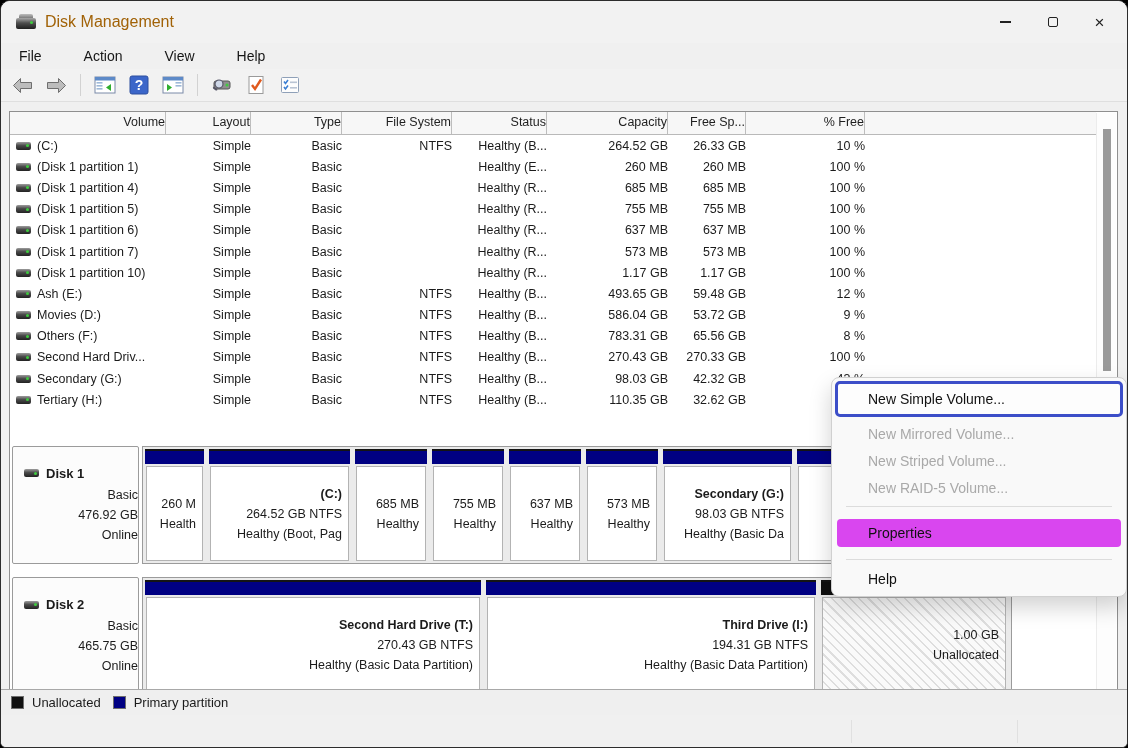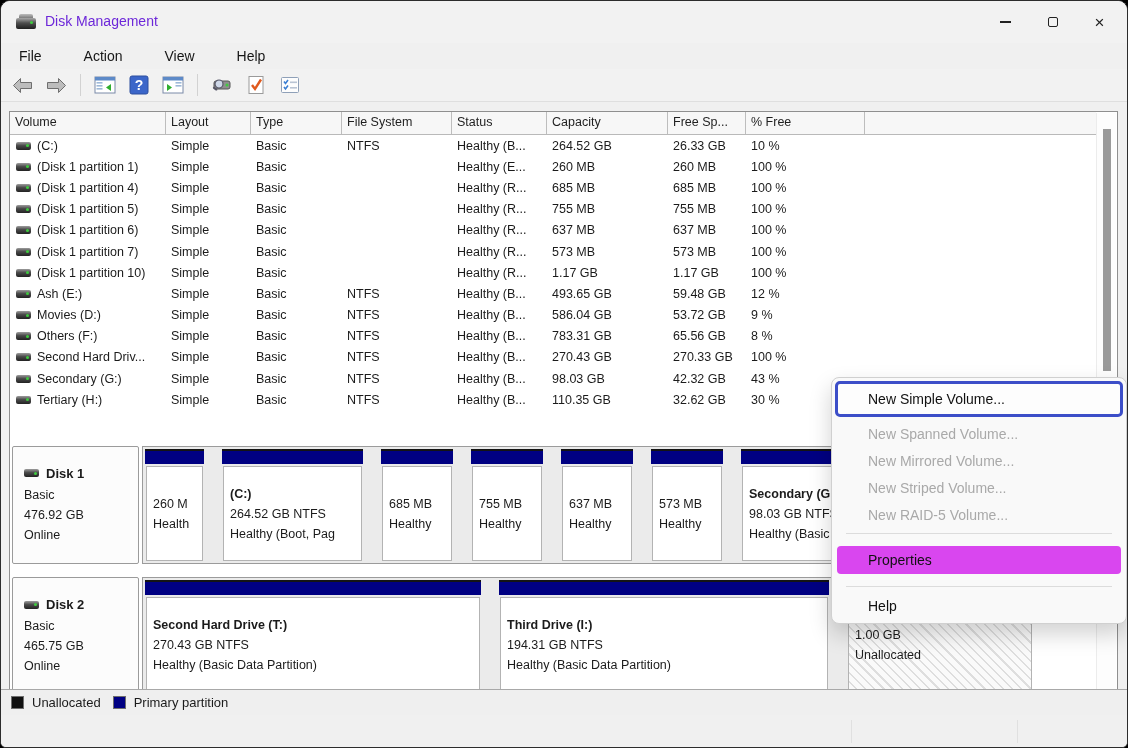--- a/index.html
+++ b/index.html
@@ -11,40 +11,40 @@
     border:1px solid #2c2c2c; }
 
   
   .titlebar { position:absolute; left:0; top:0; width:100%; height:42px; background:#f2f2f2; }
   .app-icon { position:absolute; left:15px; top:13px; width:20px; height:16px; }
   .app-icon .slab { position:absolute; left:0; top:4px; width:20px; height:11px; border-radius:2px;
     background:linear-gradient(180deg,#a9a9a9 0%,#4e4e4e 45%,#1f1f1f 100%); }
   .app-icon .slab2 { position:absolute; left:3px; top:0; width:14px; height:6px; border-radius:2px;
     background:linear-gradient(180deg,#bdbdbd,#5c5c5c); }
   .app-icon .dot { position:absolute; right:3px; top:7px; width:3px; height:3px; border-radius:50%; background:#3ecb3e; }
-  .win-title { position:absolute; left:44px; top:12px; font-size:14px; color:#6d28d9; }
+  .win-title { position:absolute; left:44px; top:12px; font-size:16px; color:#a16207; }
   .winbtns { position:absolute; right:4px; top:0; height:42px; display:flex; }
   .winbtn { width:47px; height:42px; display:flex; align-items:center; justify-content:center; }
   .glyph-min { width:11px; height:1.4px; background:#222; display:block; }
   .glyph-max { width:10px; height:10px; border:1.4px solid #222; border-radius:2px; display:block; }
   .glyph-close { font-size:17px; color:#222; line-height:1; }
 
   
   .menubar { position:absolute; left:8px; top:42px; height:26px; display:flex; align-items:center; gap:22px; }
   .menu-item { font-size:14px; padding:2px 10px; color:#161616; }
 
   
   .toolbar { position:absolute; left:0; top:68px; width:100%; height:33px; background:#f2f2f2;
     border-bottom:1px solid #dfdfdf; display:flex; align-items:center; padding-left:8px; gap:8px; }
   .tbtn { width:26px; height:26px; display:flex; align-items:center; justify-content:center; }
   .tsep { width:1px; height:22px; background:#d2d2d2; margin:0 3px; }
 
   
   .pane { position:absolute; left:8px; top:110px; width:1109px; height:578px; background:#fff;
-    border:1px solid #8f8f8f; border-bottom:none; }
+    border:1px solid #8f8f8f; border-bottom:none;text-align:right; }
 
   .listheader { position:absolute; left:0; top:0; height:23px; width:1086px; display:flex;
     background:#f7f7f7; border-bottom:1px solid #b9b9b9; }
   .hcell { font-size:12.5px; color:#1f1f1f; padding:3px 0 0 5px; border-right:1px solid #bdbdbd;
     overflow:hidden; white-space:nowrap; flex:none; }
   .hfill { flex:1; border-right:none; }
   .listrows { position:absolute; left:0; top:23px; width:1086px; }
   .trow { display:flex; height:21.2px; align-items:center; }
   .tcell { font-size:12.5px; padding-left:5px; white-space:nowrap; overflow:hidden; flex:none; }
   .tcell.first { display:flex; align-items:center; gap:6px; padding-left:6px; }
@@ -57,21 +57,21 @@
     border-radius:50%; background:#3ecb3e; }
 
   
   .diskrow { position:absolute; left:0; width:1002px;margin-top:12px; }
   .diskinfo { position:absolute; left:2px; top:0; width:127px; height:100%;
     background:#fcfcfc; border:1px solid #9b9b9b; border-radius:2px;
     display:flex; flex-direction:column; justify-content:center; padding-left:11px; }
   .diskinfo .dname { font-size:13px; font-weight:bold; display:flex; align-items:center; gap:7px; margin-bottom:4px; }
   .diskinfo .dline { font-size:12.5px; line-height:20px; }
   .diskstrip { position:absolute; left:132px; top:0; width:870px; height:100%;
-    background:#ebebeb; border:1px solid #9b9b9b; display:flex; padding:2px; gap:18px; }
+    background:#ebebeb; border:1px solid #9b9b9b; display:flex; padding:2px; gap:5px; }
   .pcell { display:flex; flex-direction:column; flex:none; overflow:hidden; }
   .pband { height:15px; flex:none; border-top:2px solid #141414; background:#000082; }
   .pcell.unalloc .pband { background:#0f0f0f; }
   .pbody { flex:1; background:#fff; border:1px solid #b3b3b3; margin:2px 1px 0 1px;
     display:flex; flex-direction:column; justify-content:center; padding:2px 6px; overflow:hidden; }
   .pcell.unalloc .pbody { background:repeating-linear-gradient(45deg,#dedede 0 1.6px,#fafafa 1.6px 6.5px); }
   .pline { font-size:12.5px; line-height:20px; white-space:nowrap; }
   .pline.bold { font-weight:bold; }
 
   
@@ -504,21 +504,20 @@
       </div>
     </div>
 
   <div class="statusbar">
     <div class="ssep" style="left:850px"></div>
     <div class="ssep" style="left:1016px"></div>
   </div>
 
   <div class="ctxmenu">
       <div class="cmi focused">New Simple Volume...</div>
-      <div class="cmi disabled">New Spanned Volume...</div>
       <div class="cmi disabled">New Mirrored Volume...</div>
       <div class="cmi disabled">New Striped Volume...</div>
       <div class="cmi disabled">New RAID-5 Volume...</div>
       <div class="cmsep"></div>
       <div class="cmi hover">Properties</div>
       <div class="cmsep"></div>
       <div class="cmi normal">Help</div>
     </div>
 
 </div>

